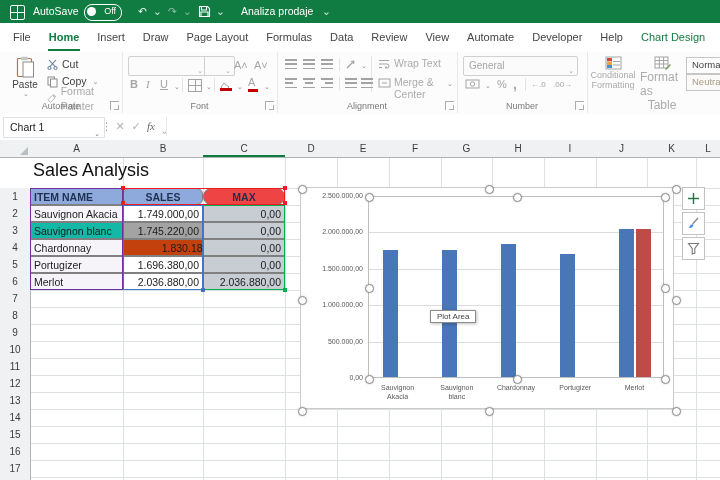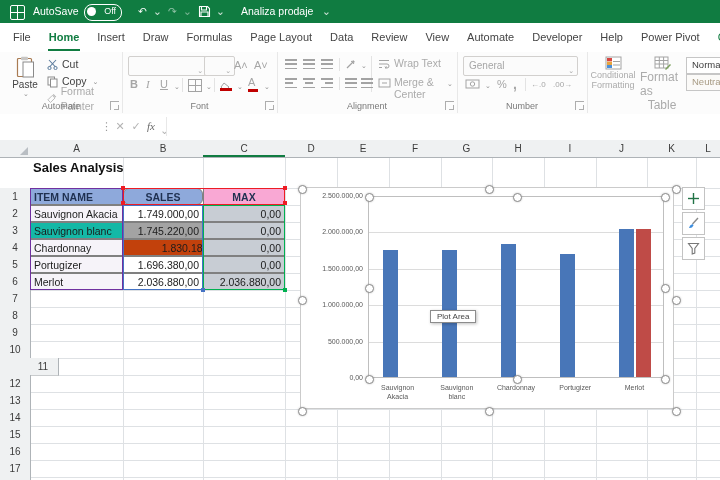--- a/index.html
+++ b/index.html
@@ -95,29 +95,28 @@
     <span class="t chev-w" style="left:216px">⌄</span>
     <span class="t" style="left:241px">Analiza prodaje</span>
     <span class="t chev-w" style="left:322px">⌄</span>
   </div>
 
   <div id="tabbar">
       <div class="tab">File</div>
       <div class="tab active">Home</div>
       <div class="tab">Insert</div>
       <div class="tab">Draw</div>
+      <div class="tab">Page Layout</div>
       <div class="tab">Formulas</div>
-      <div class="tab">Page Layout</div>
       <div class="tab">Data</div>
       <div class="tab">Review</div>
       <div class="tab">View</div>
       <div class="tab">Automate</div>
       <div class="tab">Developer</div>
       <div class="tab">Help</div>
-      <div class="tab">Power Pivot</div>
       <div class="tab contextual">Chart Design</div>
     </div>
 
   <div id="ribbon">
 
     <div class="rgroup" style="left:0;width:122px">
       <div class="bigbtn" style="left:8px;top:4px;width:34px">
         <svg width="19" height="23" viewBox="0 0 19 23">
           <rect x="1.5" y="2.5" width="14" height="18" rx="1" fill="#fff" stroke="#A97B52" stroke-width="1.2"></rect>
           <rect x="5" y="0.8" width="7" height="3.4" rx="1" fill="#C8C6C4"></rect>
@@ -293,20 +292,24 @@
         </svg>
         <span>Format as</span>
         <span>Table</span>
       </div>
       <div class="stylebox" style="left:99px;top:5px"><span>Normal</span></div>
       <div class="stylebox off" style="left:99px;top:22px;color:#A89B84;background:#FBFAF8"><span>Neutral</span></div>
     </div>
   </div>
 
   <div id="formulabar">
+    <div id="namebox">
+      <span>Chart 1</span>
+      <span class="cv">⌄</span>
+    </div>
     <span class="fbbtn" style="left:101px;width:10px;color:#9a9a9a">⋮</span>
     <span class="fbbtn" style="left:113px;width:14px">✕</span>
     <span class="fbbtn" style="left:129px;width:14px">✓</span>
     <span class="fbbtn" style="left:144px;width:14px;font-style:italic;color:#6a6a6a;font-family:'Liberation Serif',serif">fx</span>
     <span class="fbbtn chev" style="left:158px;width:8px;top:7px">⌄</span>
     <div id="fxinput"></div>
   </div>
 
   <div id="sheetcorner"></div>
   <div id="sheet">
@@ -355,32 +358,32 @@
       <div class="rowhdr" style="position: absolute; top: 188px; height: 17px; line-height: 17px;">1</div>
       <div class="rowhdr" style="position: absolute; top: 205px; height: 17px; line-height: 17px;">2</div>
       <div class="rowhdr" style="position: absolute; top: 222px; height: 17px; line-height: 17px;">3</div>
       <div class="rowhdr" style="position: absolute; top: 239px; height: 17px; line-height: 17px;">4</div>
       <div class="rowhdr" style="position: absolute; top: 256px; height: 17px; line-height: 17px;">5</div>
       <div class="rowhdr" style="position: absolute; top: 273px; height: 17px; line-height: 17px;">6</div>
       <div class="rowhdr" style="position: absolute; top: 290px; height: 17px; line-height: 17px;">7</div>
       <div class="rowhdr" style="position: absolute; top: 307px; height: 17px; line-height: 17px;">8</div>
       <div class="rowhdr" style="position: absolute; top: 324px; height: 17px; line-height: 17px;">9</div>
       <div class="rowhdr" style="position: absolute; top: 341px; height: 17px; line-height: 17px;">10</div>
-      <div class="rowhdr" style="position: absolute; top: 358px; height: 17px; line-height: 17px; padding-left: 28px;">11</div>
+      <div class="rowhdr" style="position: absolute; top: 358px; height: 17px; line-height: 17px;">11</div>
       <div class="rowhdr" style="position: absolute; top: 375px; height: 17px; line-height: 17px;">12</div>
       <div class="rowhdr" style="position: absolute; top: 392px; height: 17px; line-height: 17px;">13</div>
       <div class="rowhdr" style="position: absolute; top: 409px; height: 17px; line-height: 17px;">14</div>
       <div class="rowhdr" style="position: absolute; top: 426px; height: 17px; line-height: 17px;">15</div>
       <div class="rowhdr" style="position: absolute; top: 443px; height: 17px; line-height: 17px;">16</div>
       <div class="rowhdr" style="position: absolute; top: 460px; height: 17px; line-height: 17px;">17</div>
       <div class="rowhdr" style="position: absolute; top: 477px; height: 3px; line-height: 17px;">18</div>
-      <div style="position: absolute; left: 33px; top: 160px; font-size: 13px; font-weight: bold; color: rgb(17, 17, 17); white-space: nowrap;">Sales Analysis</div>
+      <div style="position: absolute; left: 33px; top: 160px; font-size: 18px; font-weight: normal; color: rgb(17, 17, 17); white-space: nowrap;">Sales Analysis</div>
       <div class=" cell" style="position: absolute; left: 30px; top: 188px; width: 93px; height: 17px; background: rgb(142, 169, 219); font-weight: bold; color: rgb(31, 48, 80); text-align: left;">ITEM NAME</div>
       <div class=" cell" style="position: absolute; left: 123px; top: 188px; width: 80px; height: 17px; background: rgb(142, 169, 219); font-weight: bold; color: rgb(31, 48, 80); text-align: center; border-radius: 6px;">SALES</div>
-      <div class=" cell" style="position: absolute; left: 203px; top: 188px; width: 82px; height: 17px; background: #f9a8d4; font-weight: bold; color: rgb(31, 48, 80); text-align: center;">MAX</div>
+      <div class=" cell" style="position: absolute; left: 203px; top: 188px; width: 82px; height: 17px; background: #ef4444; font-weight: bold; color: rgb(31, 48, 80); text-align: center; border-radius: 8px;">MAX</div>
       <div class=" cell" style="position: absolute; left: 30px; top: 205px; width: 93px; height: 17px; background: rgb(246, 243, 249);">Sauvignon Akacia</div>
       <div class=" cell" style="position: absolute; left: 123px; top: 205px; width: 80px; height: 17px; background: rgb(255, 255, 255); text-align: right;">1.749.000,00</div>
       <div class=" cell" style="position: absolute; left: 203px; top: 205px; width: 82px; height: 17px; background: rgb(200, 205, 212); text-align: right;">0,00</div>
       <div class=" cell" style="position: absolute; left: 30px; top: 222px; width: 93px; height: 17px; background: #14b8a6;">Sauvignon blanc</div>
       <div class=" cell" style="position: absolute; left: 123px; top: 222px; width: 80px; height: 17px; background: #a3a3a3; text-align: right;">1.745.220,00</div>
       <div class=" cell" style="position: absolute; left: 203px; top: 222px; width: 82px; height: 17px; background: rgb(200, 205, 212); text-align: right;">0,00</div>
       <div class=" cell" style="position: absolute; left: 30px; top: 239px; width: 93px; height: 17px; background: rgb(246, 243, 249);">Chardonnay</div>
       <div class=" cell" style="position: absolute; left: 123px; top: 239px; width: 104px; height: 17px; background: #c2410c; text-align: right;">1.830.180,00</div>
       <div class=" cell" style="position: absolute; left: 203px; top: 239px; width: 82px; height: 17px; background: rgb(200, 205, 212); text-align: right;">0,00</div>
       <div class=" cell" style="position: absolute; left: 30px; top: 256px; width: 93px; height: 17px; background: rgb(246, 243, 249);">Portugizer</div>

